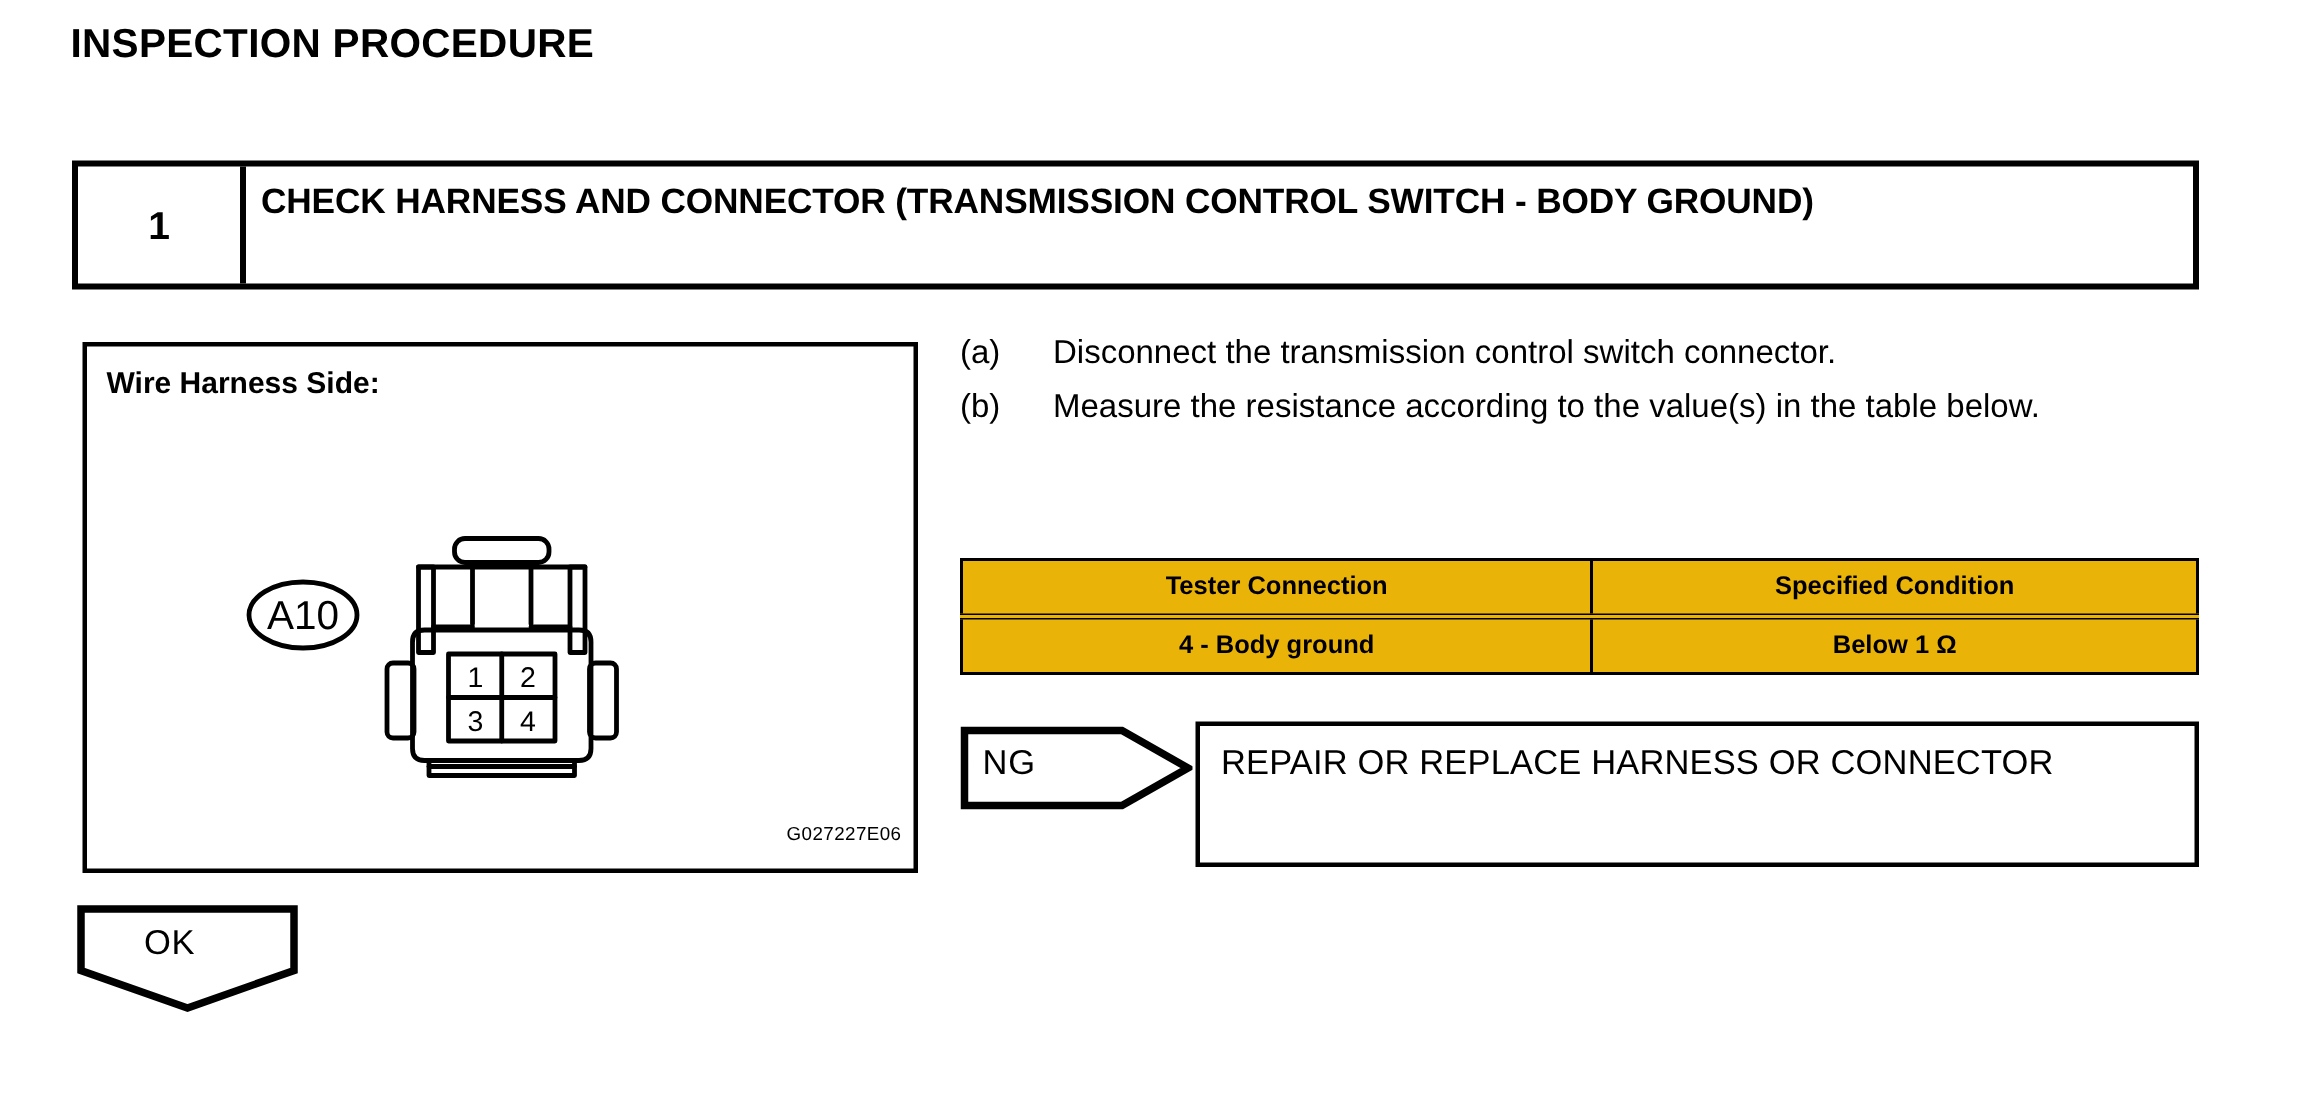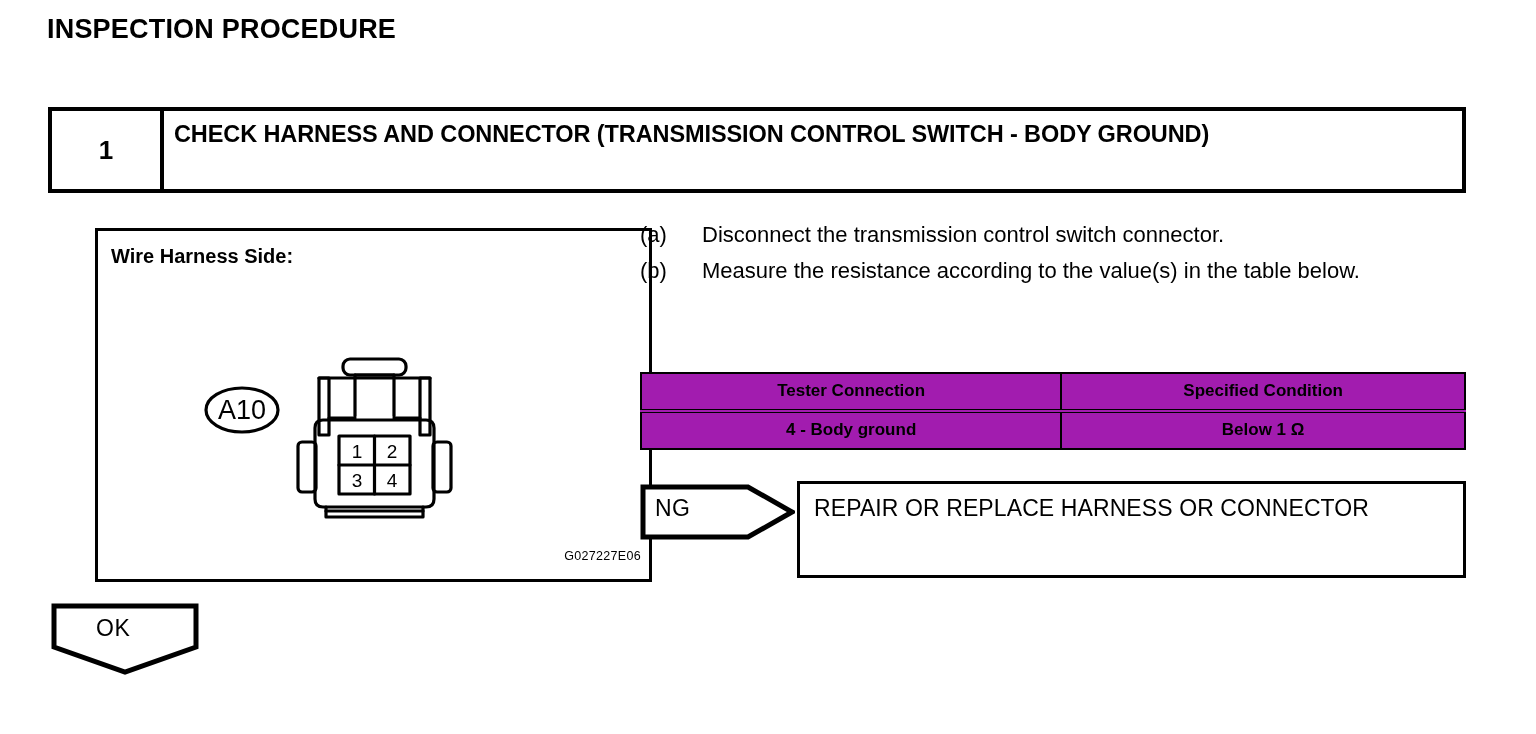--- a/index.html
+++ b/index.html
@@ -62,21 +62,20 @@
   
   .figure-box {
     position: absolute;
     left: 55px;
     top: 228px;
     width: 557px;
     height: 354px;
     box-sizing: border-box;
     border: 3px solid #000;
     background: #fff;
-    margin-left: 40px;
   }
   .fig-label-1 {
     position: absolute;
     left: 13px;
     top: 14px;
     font-size: 20px;
     font-weight: bold;
   }
   .fig-label-2 {
     position: absolute;
@@ -128,21 +127,21 @@
     line-height: 1.5;
   }
 
   
   .spec-table {
     position: absolute;
     left: 640px;
     top: 372px;
     width: 826px;
     border-collapse: collapse;
-    background: #a21caf;
+    background: #eab308;
   }
   .spec-table th,
   .spec-table td {
     border: 2px solid #000;
     text-align: center;
     font-size: 17px;
     font-weight: bold;
     padding: 6px 4px 7px 4px;
     height: 22px;
   }

